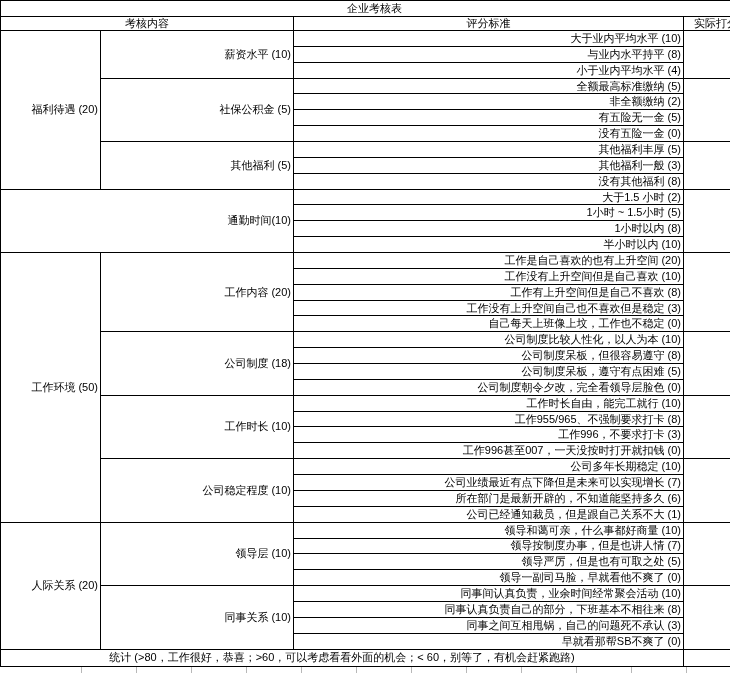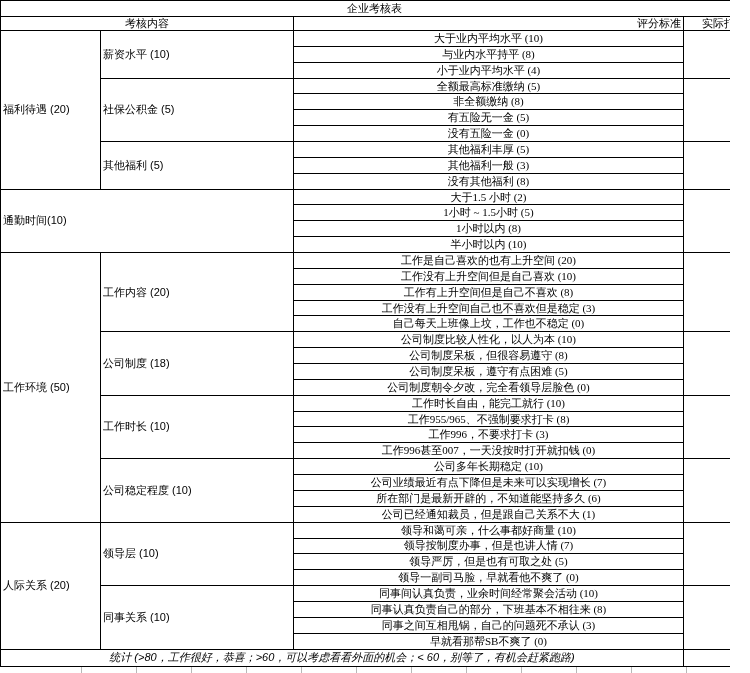--- a/index.html
+++ b/index.html
@@ -33,26 +33,26 @@
   td.title-cell {
     border: none;
     border-top: 1px solid #000000;
     text-align: center;
     font-size: 12px;
     height: 15px;
     padding: 1px 0 0 0;
   }
   tr.header-row td { height: 12px; margin-left: 20px; }
   td.header-assessment { text-align: center; }
-  td.header-criteria, td.header-score { text-align: right; }
+  td.header-criteria, td.header-score { text-align: center; }
   tr.criteria-row td { height: 14.87px; }
-  td.cat-cell, td.sub-cell { text-align: left; }
-  td.crit-cell { text-align: center; font-family: Liberation Serif, serif; }
+  td.cat-cell, td.sub-cell { text-align: right; }
+  td.crit-cell { text-align: right; }
   td.score-cell { cursor: cell; }
-  td.footer-cell { text-align: center; height: 16px; font-style: italic; }
+  td.footer-cell { text-align: center; height: 16px; }
   td.footer-score-cell { }
   #bottom-sliver {
     width: 748px;
     height: 6px;
     background: repeating-linear-gradient(
       90deg,
       transparent 0px, transparent 54px,
       #b8b8b8 54px, #b8b8b8 55px
     );
     background-position: 27px 0;
@@ -90,21 +90,21 @@
         </tr>
         <tr class="criteria-row">
           <td class="crit-cell">小于业内平均水平 (4)</td>
         </tr>
         <tr class="criteria-row">
           <td rowspan="4" class="sub-cell">社保公积金 (5)</td>
           <td class="crit-cell">全额最高标准缴纳 (5)</td>
           <td rowspan="4" class="score-cell"></td>
         </tr>
         <tr class="criteria-row">
-          <td class="crit-cell">非全额缴纳 (8)</td>
+          <td class="crit-cell">非全额缴纳 (2)</td>
         </tr>
         <tr class="criteria-row">
           <td class="crit-cell">有五险无一金 (5)</td>
         </tr>
         <tr class="criteria-row">
           <td class="crit-cell">没有五险一金 (0)</td>
         </tr>
         <tr class="criteria-row">
           <td rowspan="3" class="sub-cell">其他福利 (5)</td>
           <td class="crit-cell">其他福利丰厚 (5)</td>

